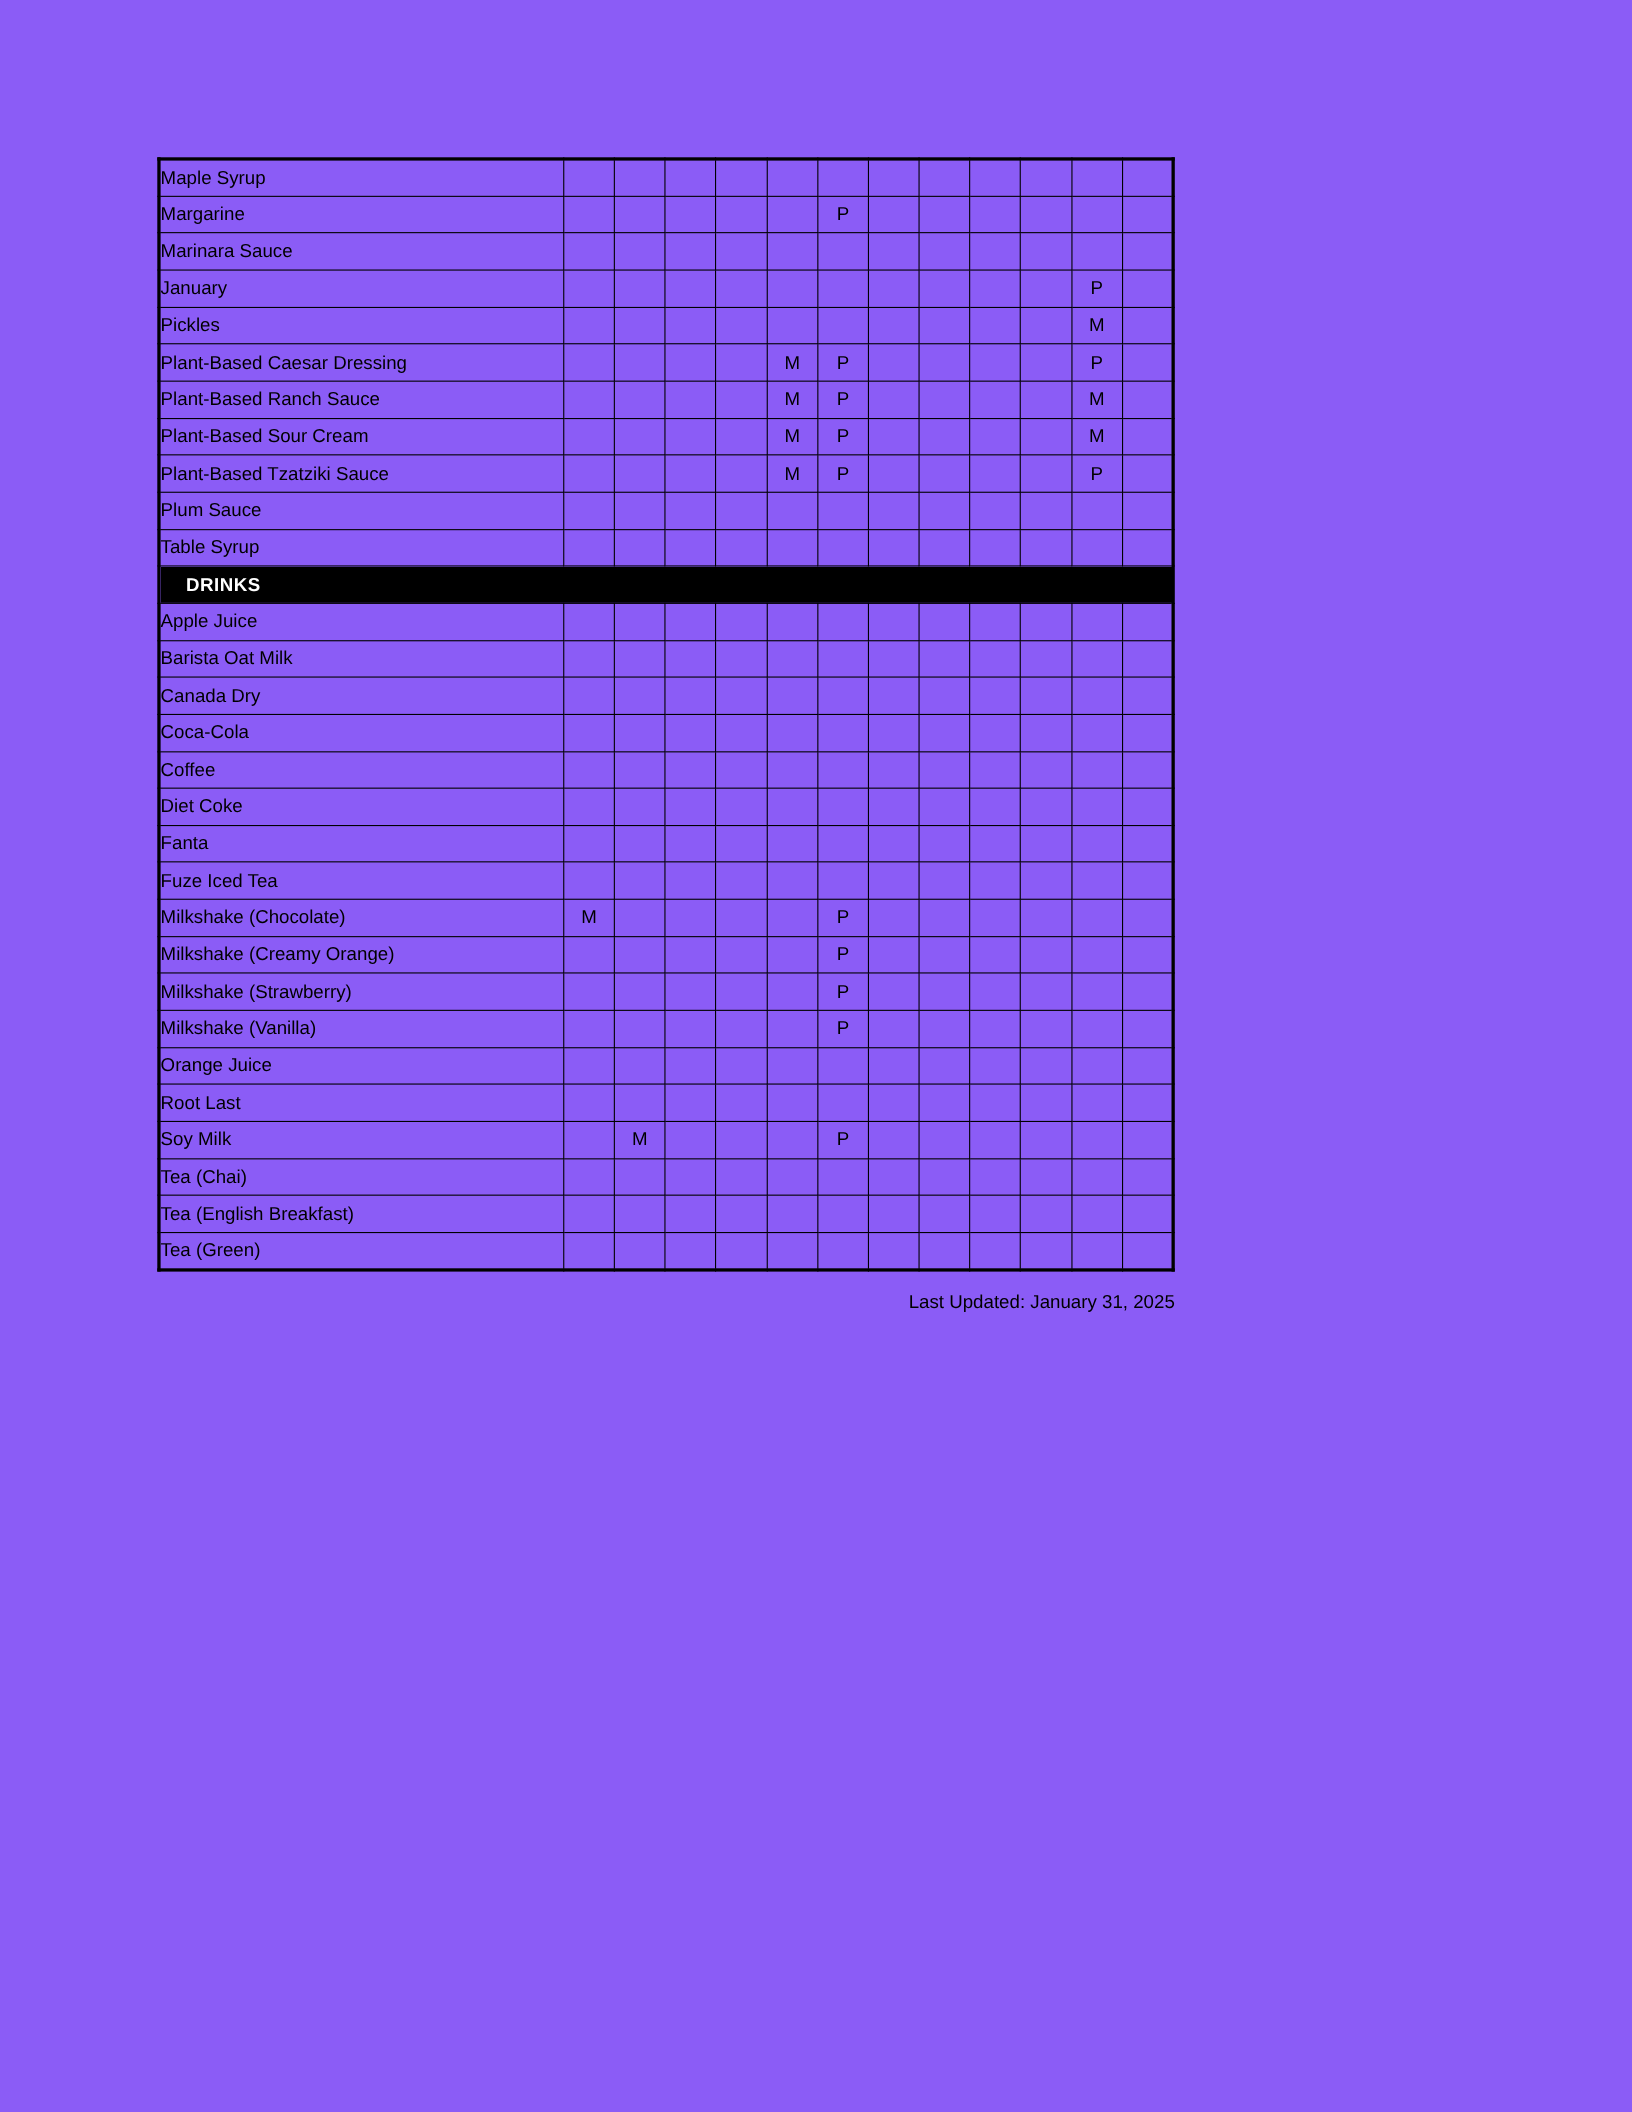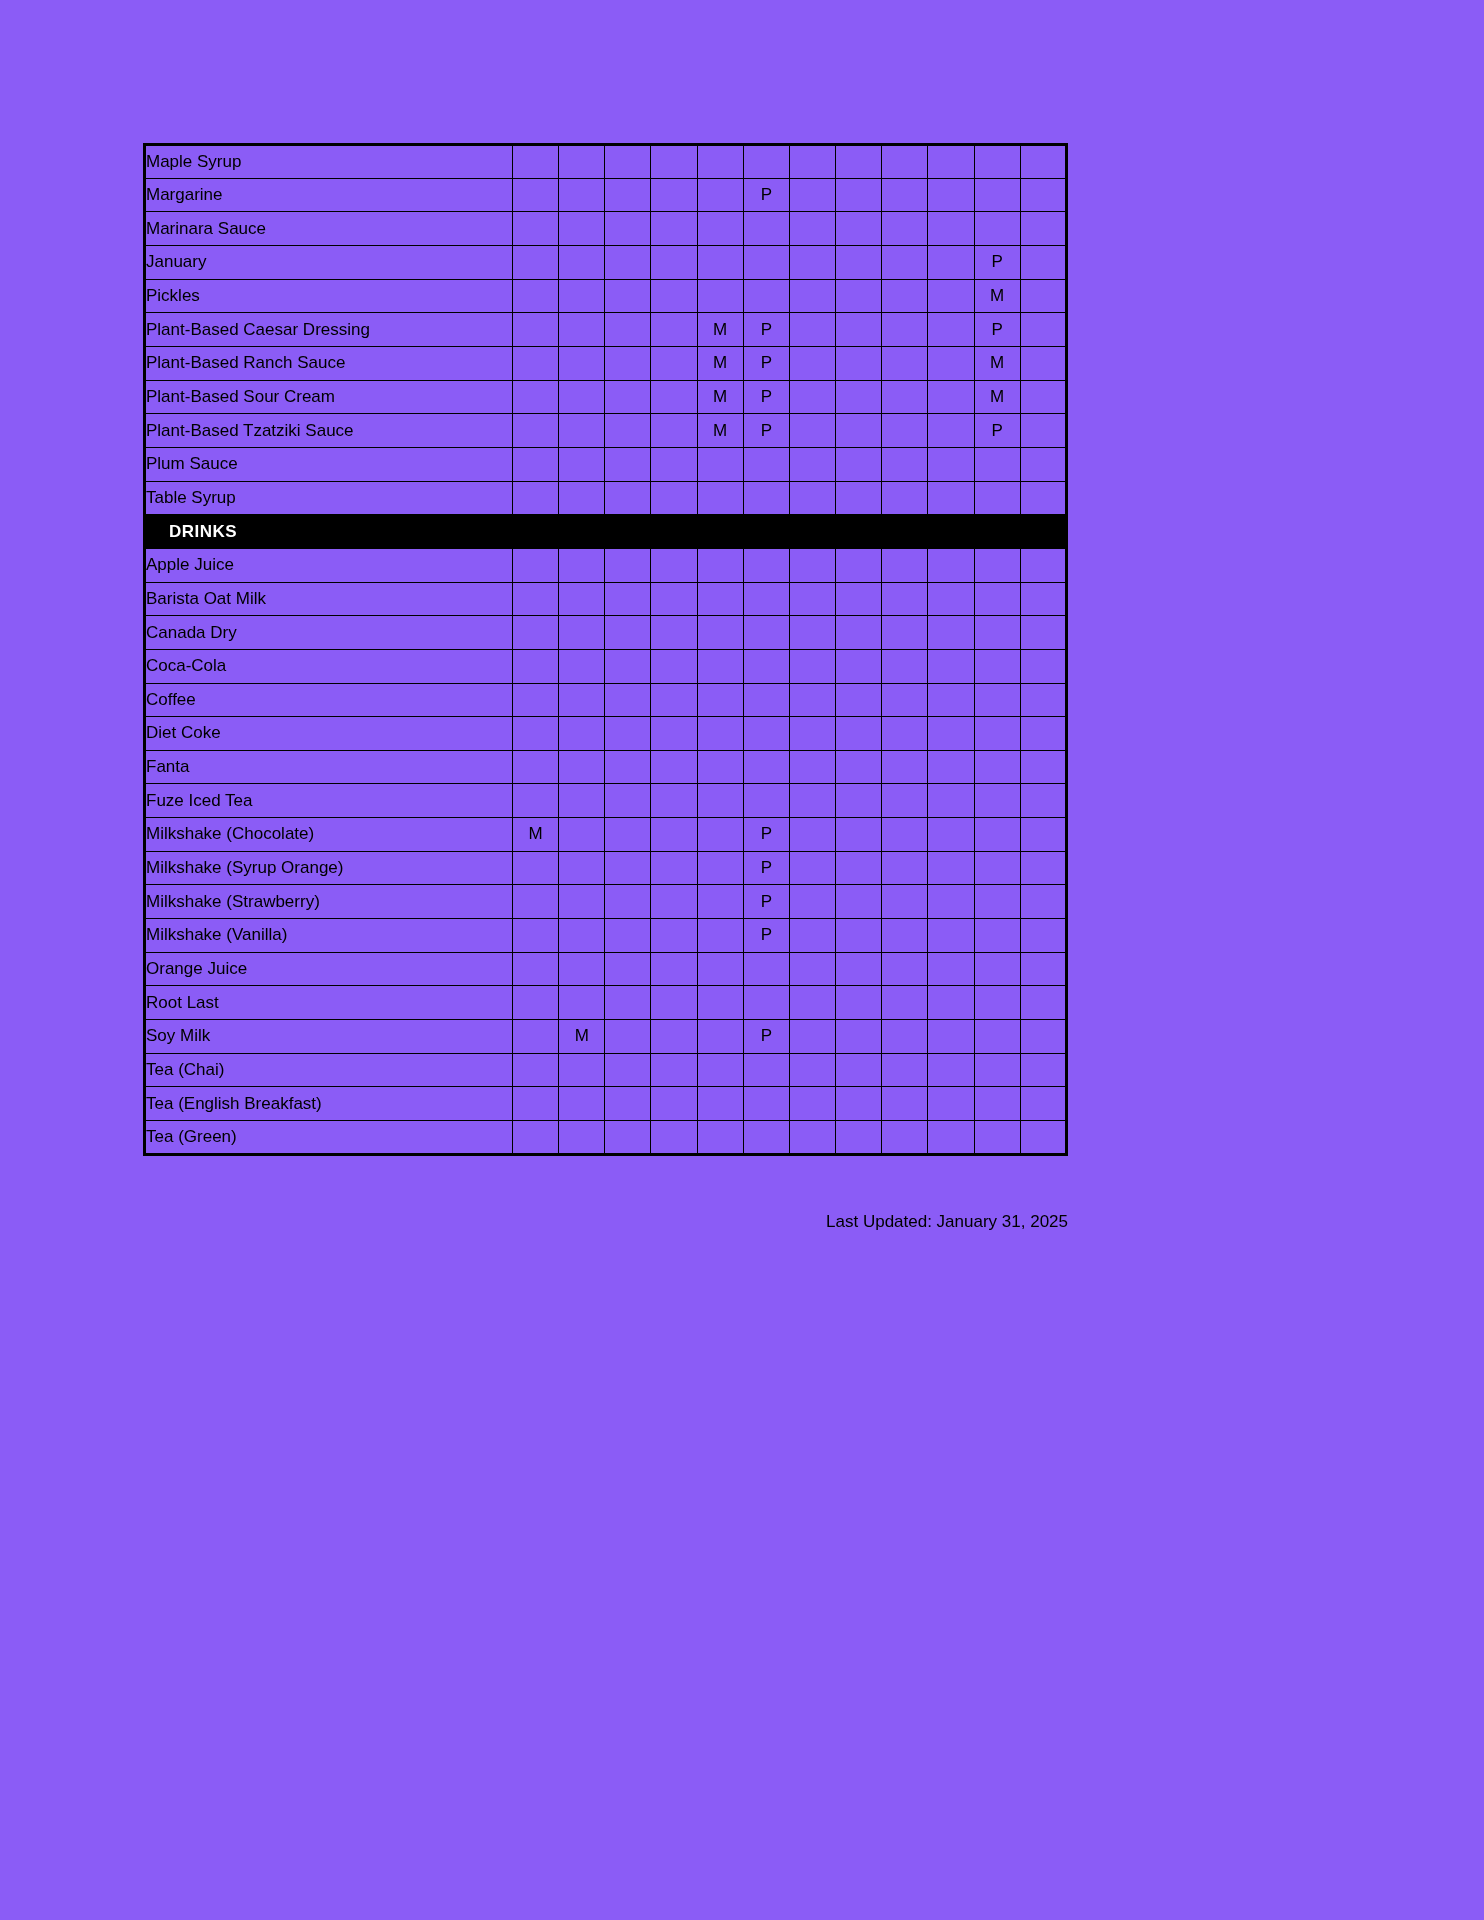--- a/index.html
+++ b/index.html
@@ -47,21 +47,21 @@
   }
   tr.section-row td {
     background: #000000;
     color: #ffffff;
     font-weight: bold;
     padding-left: 23px;
     letter-spacing: 0.5px;
   }
   .footer-note {
     position: absolute;
-    top: 1212px;
+    top: 1174px;
     right: 416px;
     font-size: 17px;
     font-weight: 500;
     text-align: right;
   }
 </style>
 </head>
 <body>
 
 <div class="page">
@@ -380,21 +380,21 @@
           <td class="mark-cell"></td>
           <td class="mark-cell">P</td>
           <td class="mark-cell"></td>
           <td class="mark-cell"></td>
           <td class="mark-cell"></td>
           <td class="mark-cell"></td>
           <td class="mark-cell"></td>
           <td class="mark-cell"></td>
         </tr>
         <tr>
-          <td class="name-cell">Milkshake (Syrup Orange)</td>
+          <td class="name-cell">Milkshake (Creamy Orange)</td>
           <td class="mark-cell"></td>
           <td class="mark-cell"></td>
           <td class="mark-cell"></td>
           <td class="mark-cell"></td>
           <td class="mark-cell"></td>
           <td class="mark-cell">P</td>
           <td class="mark-cell"></td>
           <td class="mark-cell"></td>
           <td class="mark-cell"></td>
           <td class="mark-cell"></td>

